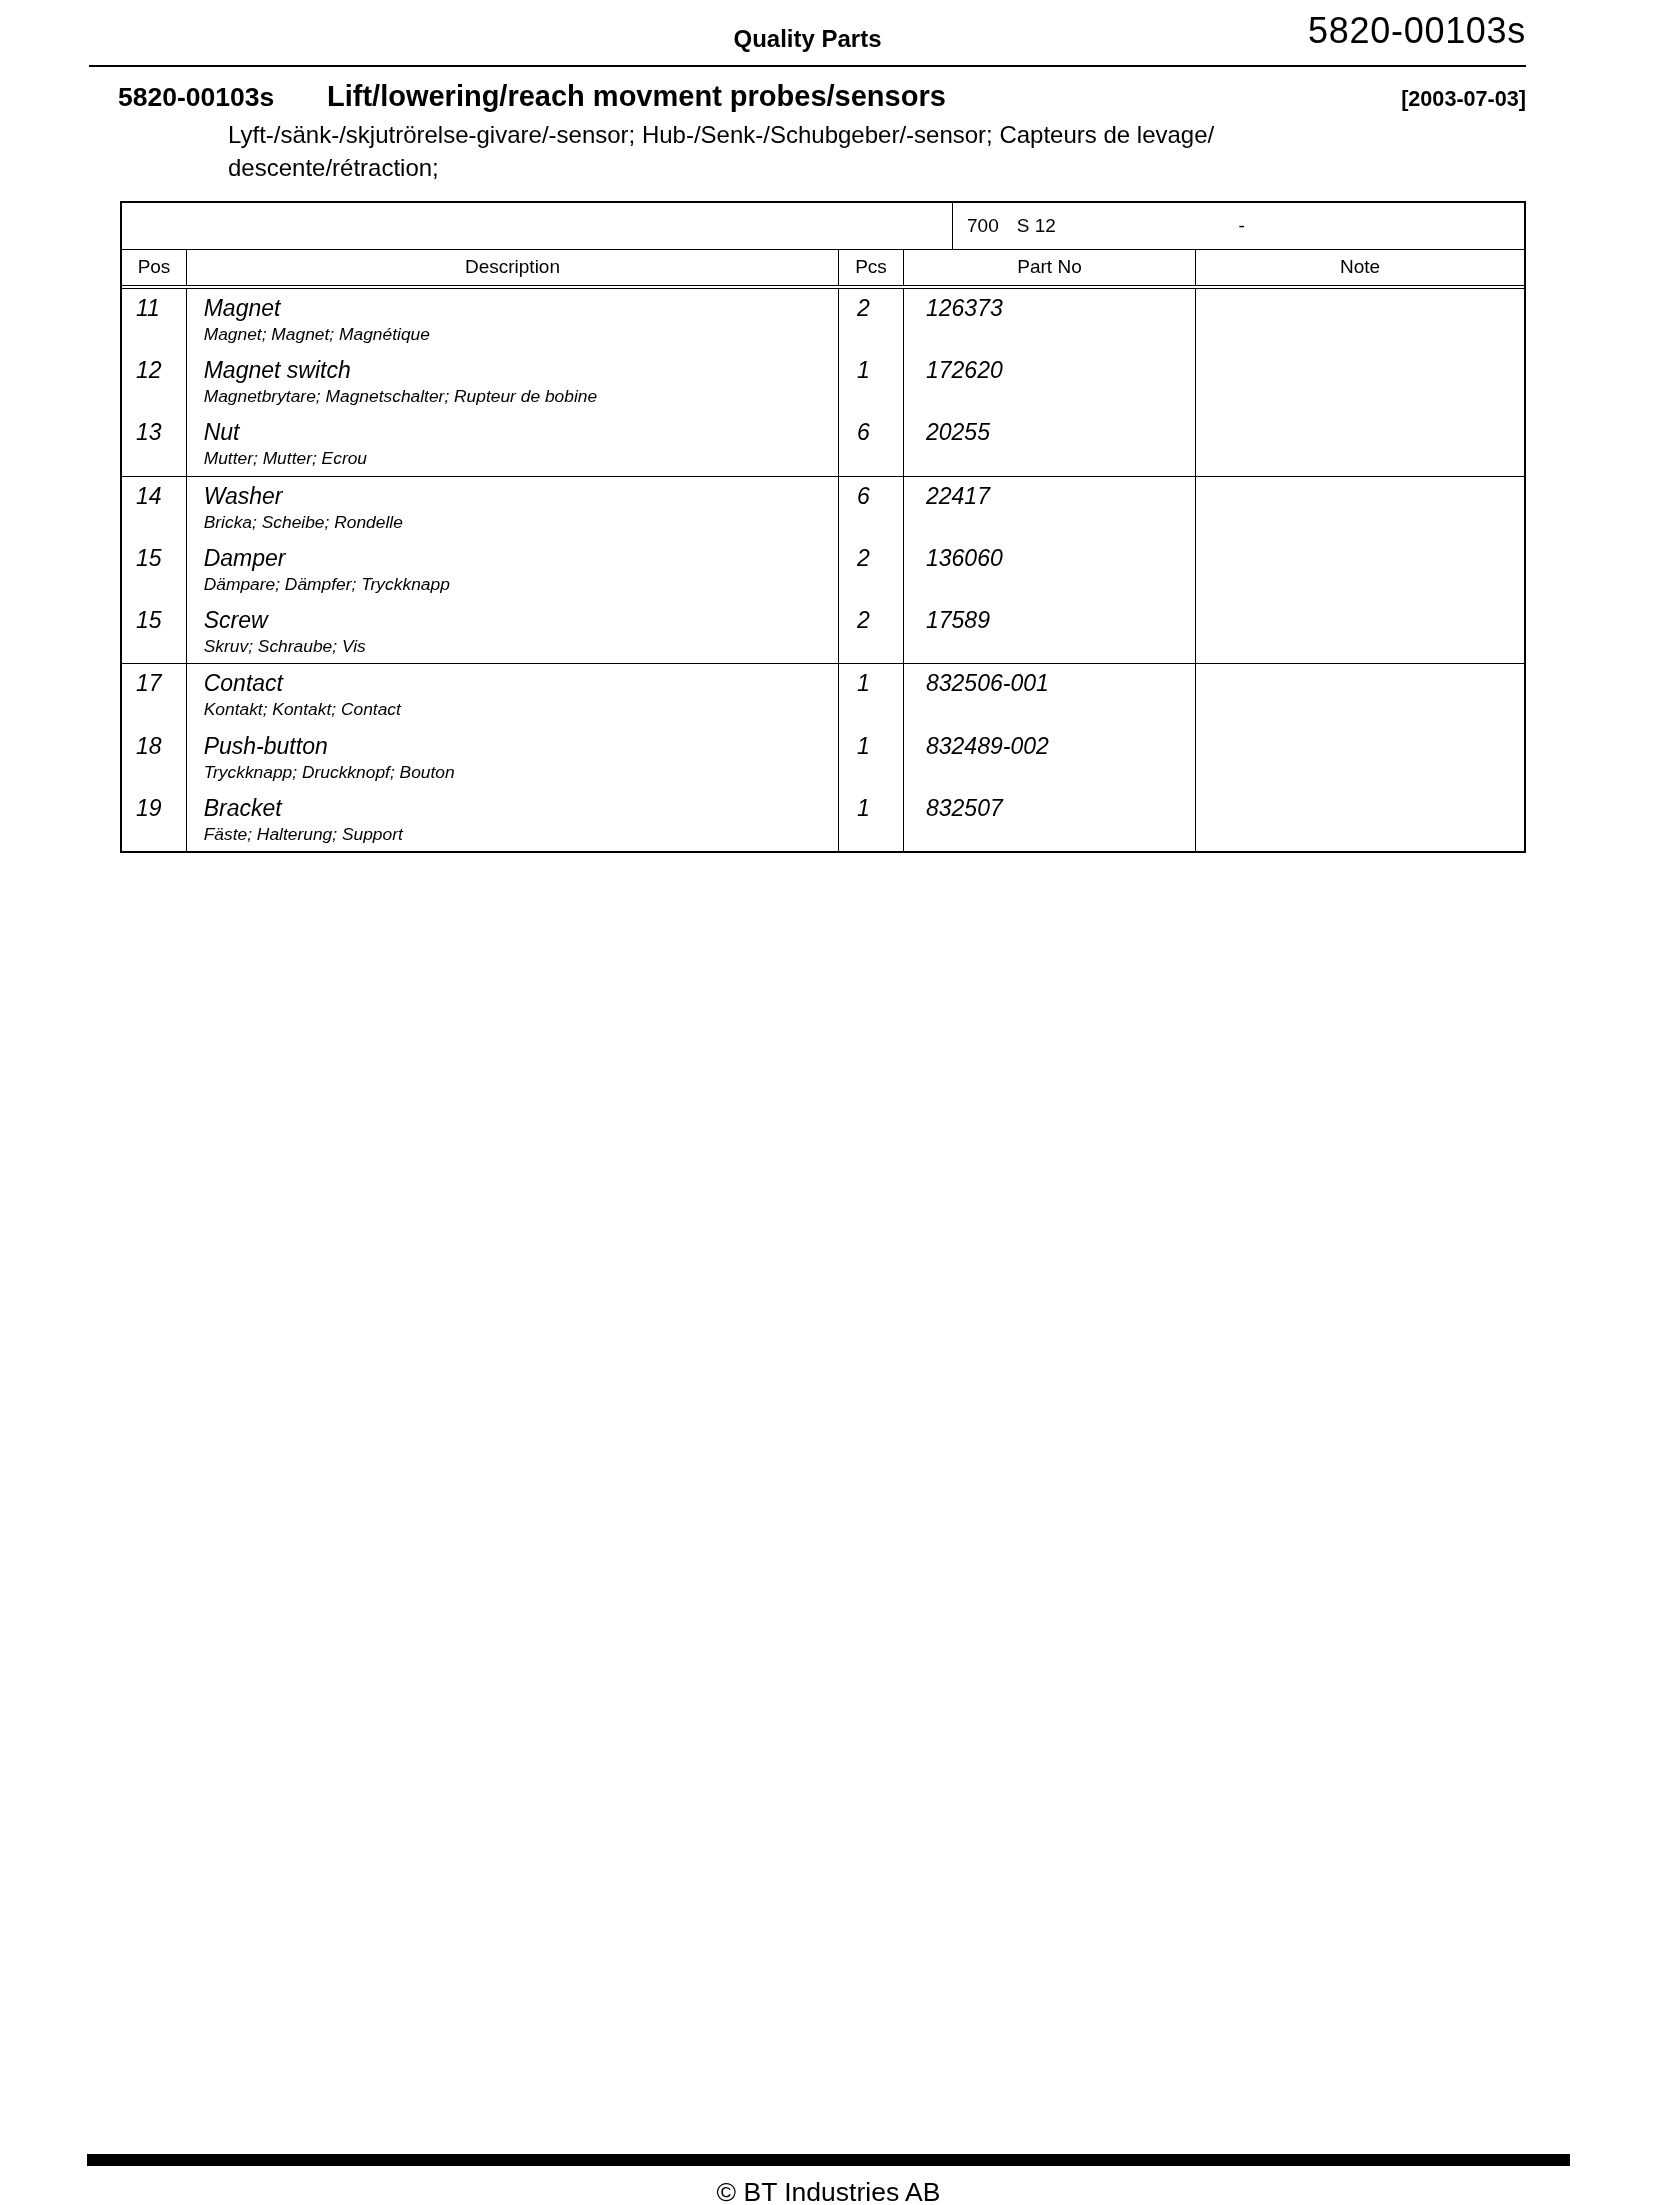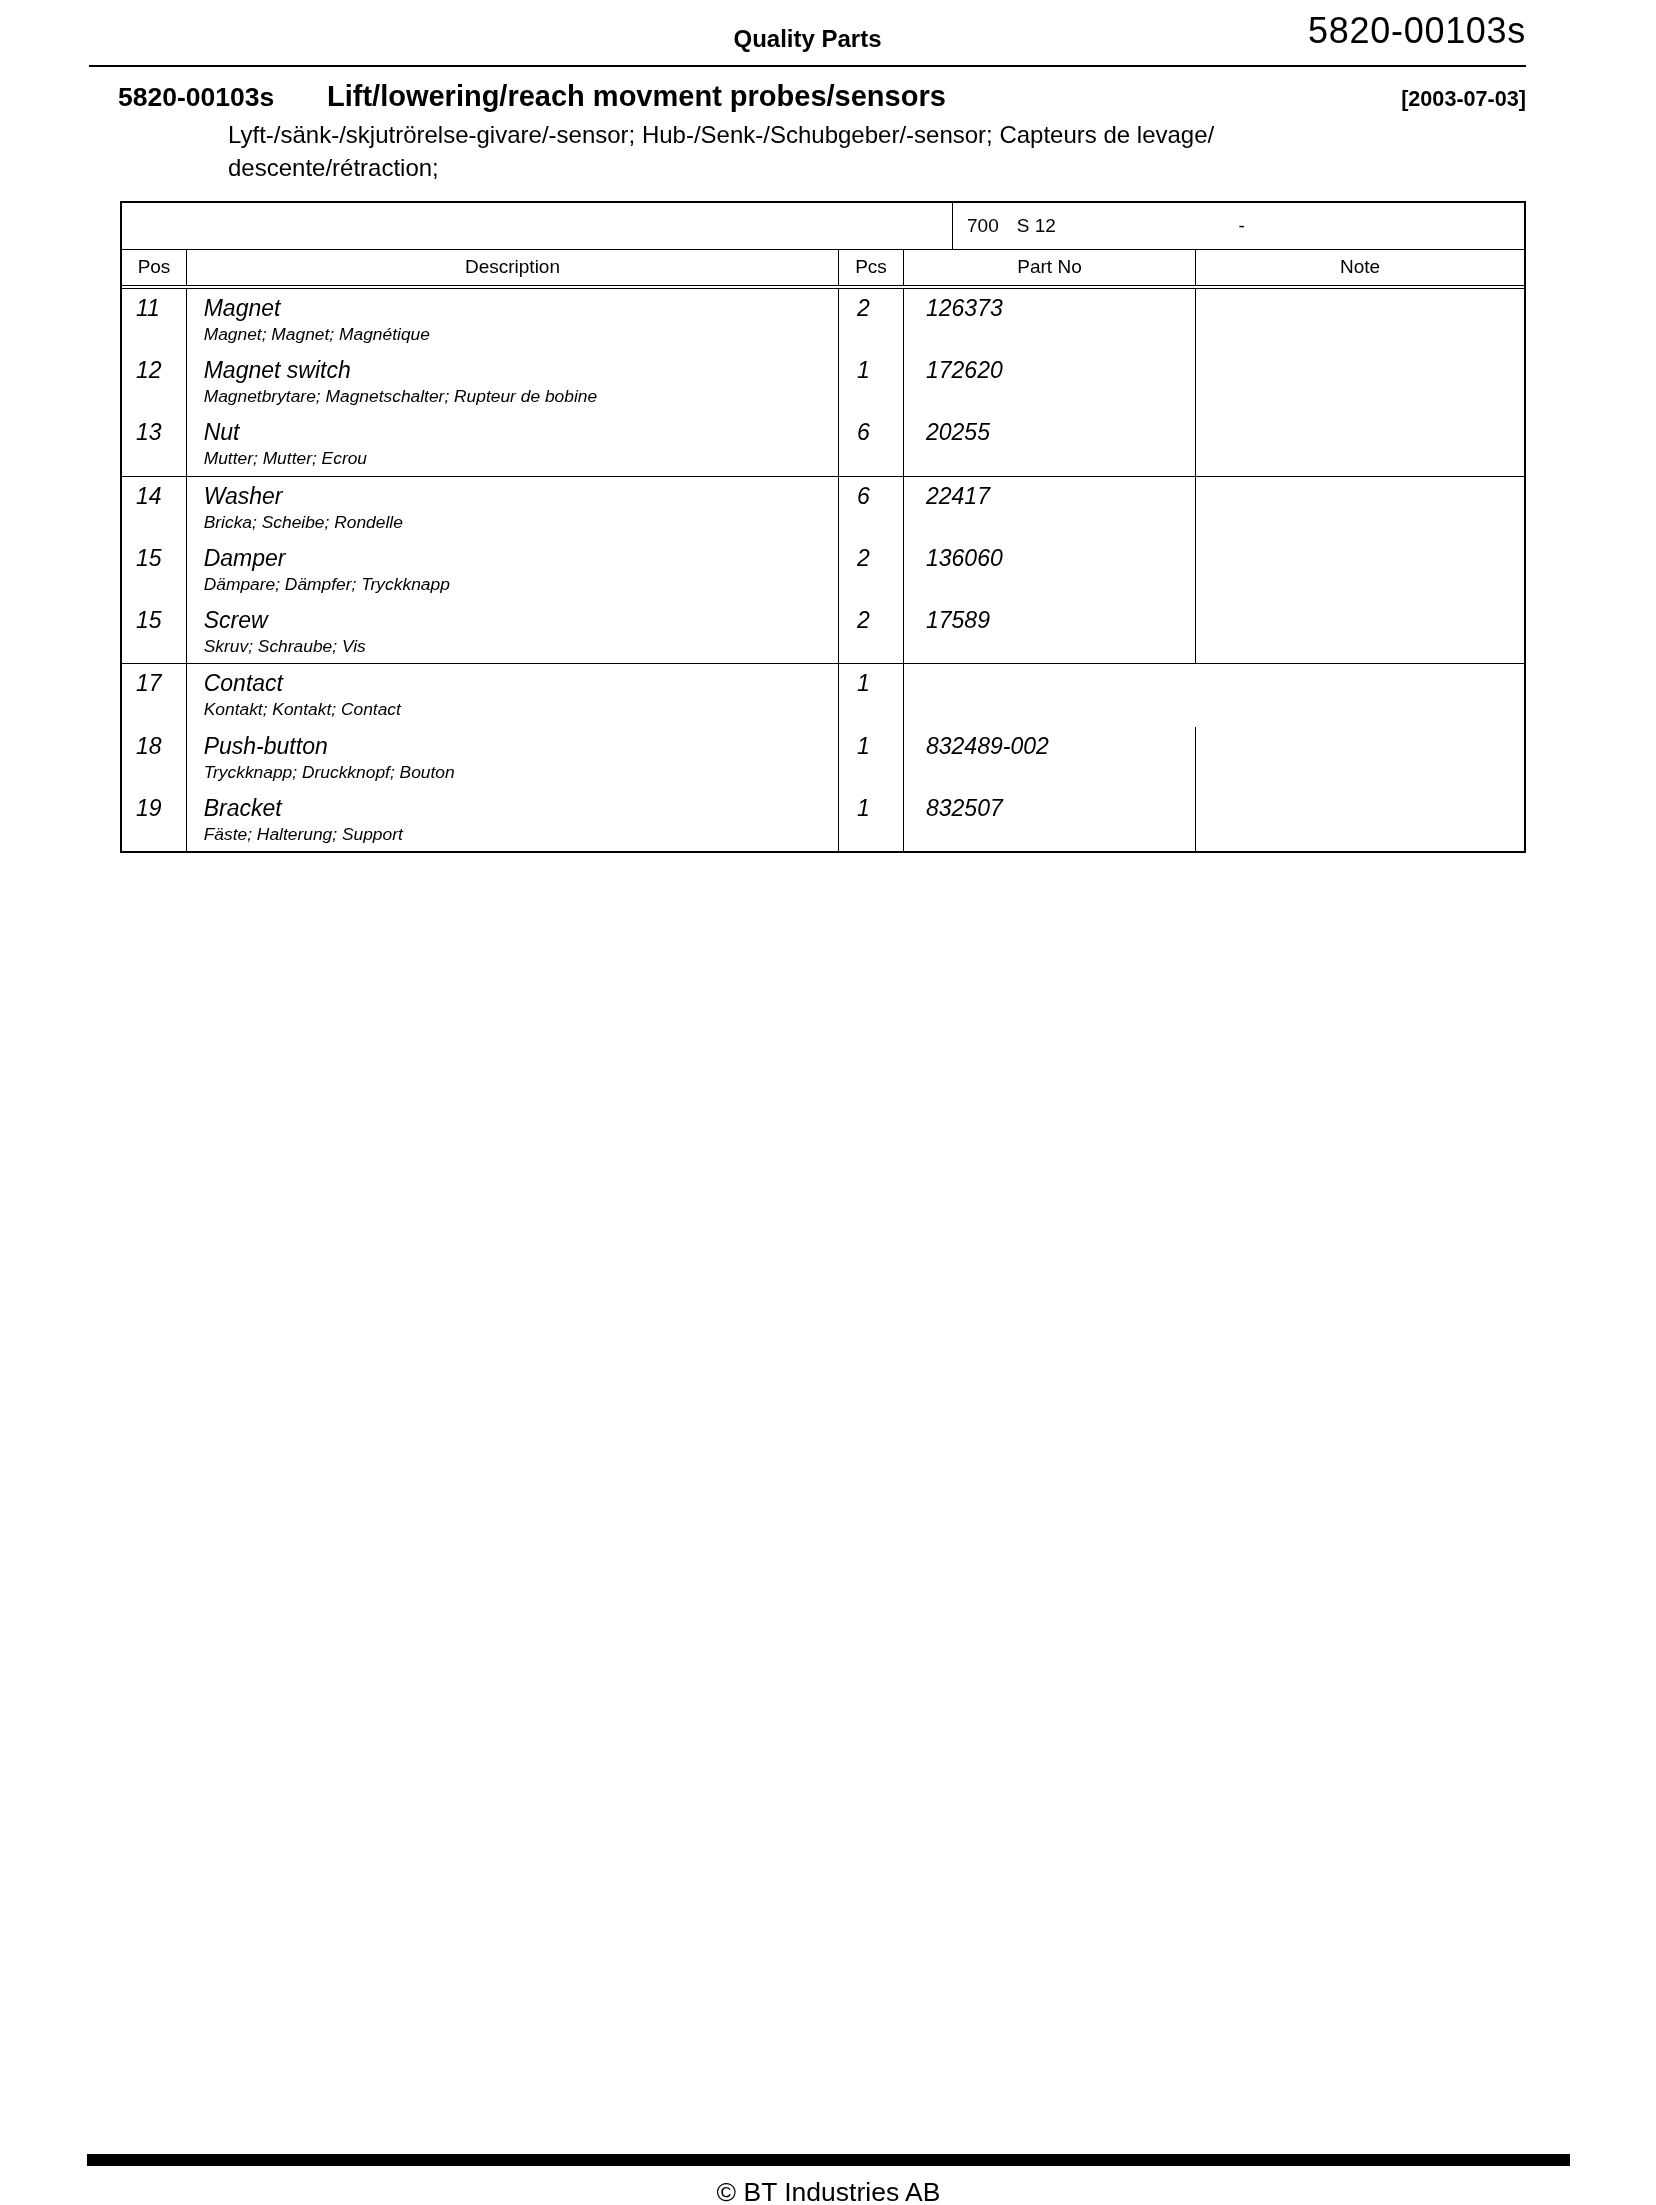--- a/index.html
+++ b/index.html
@@ -217,20 +217,21 @@
           <div class="tcell part">17589</div>
           <div class="tcell note"></div>
         </div>
         <div class="trow group-start">
           <div class="tcell pos">17</div>
           <div class="tcell desc">
             <div class="desc-main">Contact</div>
             <div class="desc-sub">Kontakt; Kontakt; Contact</div>
           </div>
           <div class="tcell pcs">1</div>
+          <div class="tcell part">832506-001</div>
           <div class="tcell note"></div>
         </div>
         <div class="trow">
           <div class="tcell pos">18</div>
           <div class="tcell desc">
             <div class="desc-main">Push-button</div>
             <div class="desc-sub">Tryckknapp; Druckknopf; Bouton</div>
           </div>
           <div class="tcell pcs">1</div>
           <div class="tcell part">832489-002</div>

